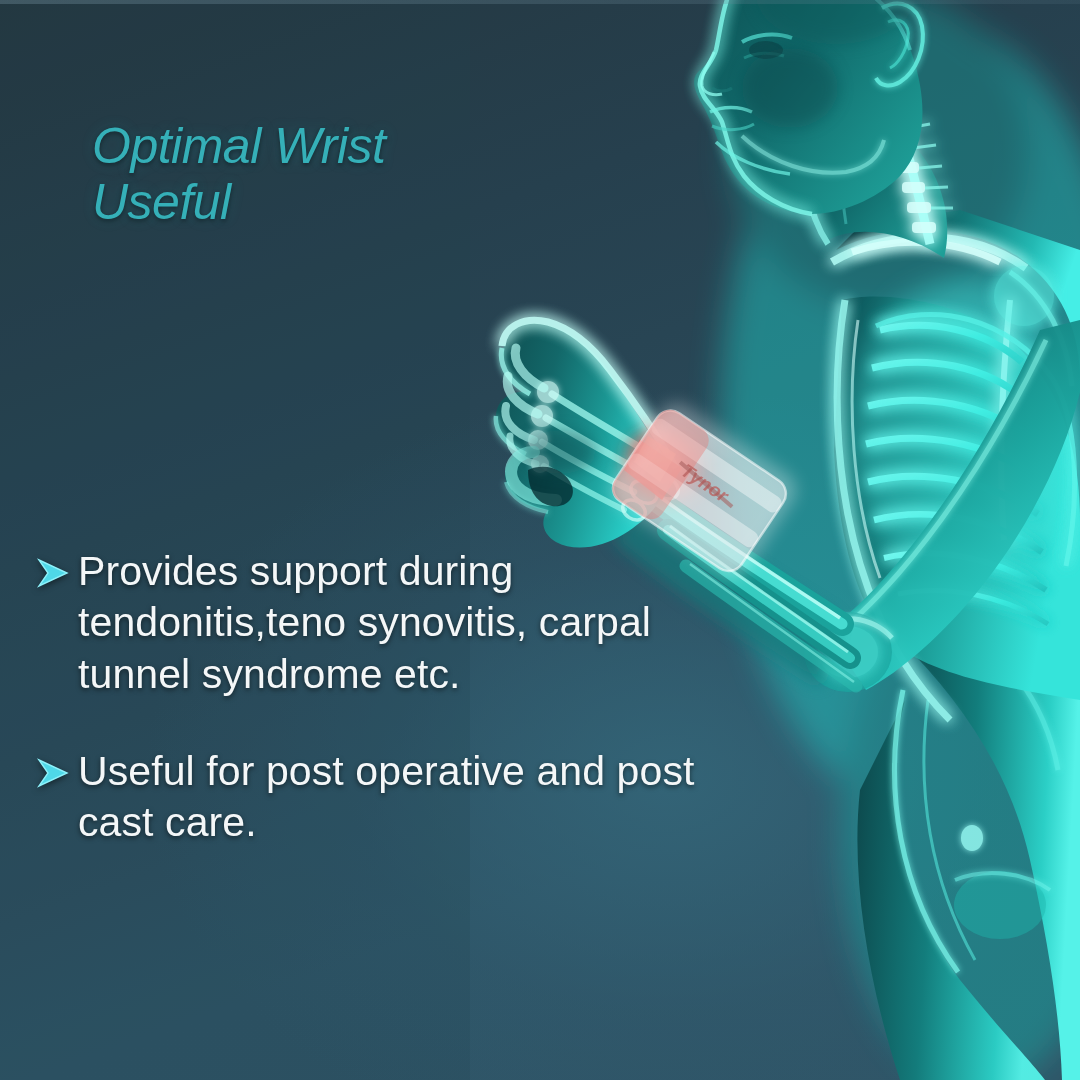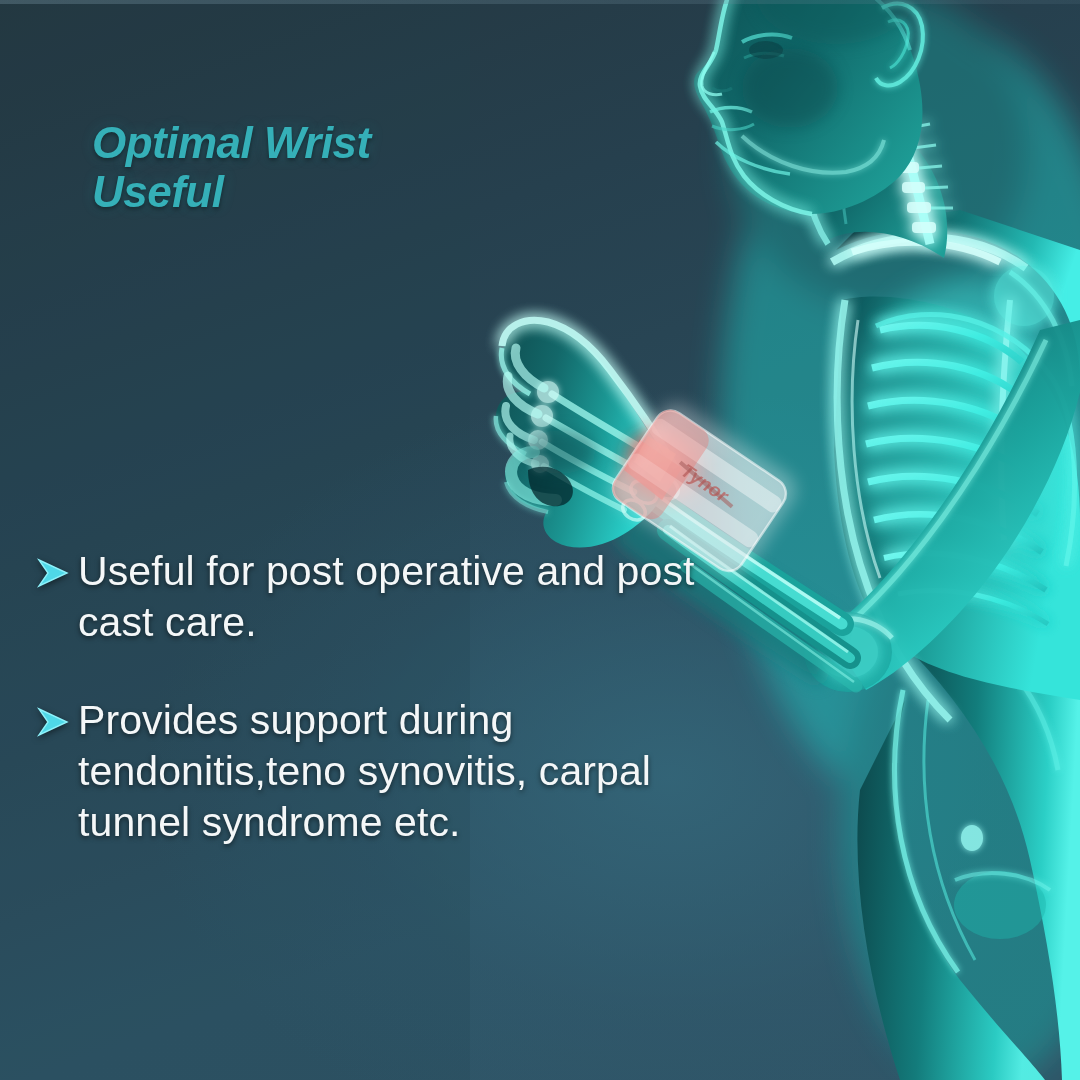--- a/index.html
+++ b/index.html
@@ -20,21 +20,21 @@
   
   .top-strip {
     position:absolute; left:0; top:0; width:1080px; height:4px;
     background:linear-gradient(90deg, rgba(120,150,165,0.35), rgba(105,135,150,0.28) 55%, rgba(90,120,135,0.18));
     z-index:40; pointer-events:none;
   }
 
   
   .headline {
     position:absolute; left:92px; top:118px; width:520px;
-    font-size:44px; font-weight:bold; font-style:italic;
+    font-size:50px; font-weight:normal; font-style:italic;
     line-height:1.12; letter-spacing:-0.5px;
     color:#35b0b8;
     text-shadow:0 2px 5px rgba(0,0,0,0.45), 0 0 14px rgba(40,180,190,0.22);
     z-index:30;
   }
   .headline .l2 { display:block; }
 
   .bullets { position:absolute; left:36px; top:546px; width:660px; z-index:30; }
   .bullet { display:flex; align-items:flex-start; margin-bottom:46px; }
   .bullet:last-child { margin-bottom:0; }
@@ -385,26 +385,26 @@
   </h1>
 
   <ul class="bullets" style="list-style:none;">
     <li class="bullet">
       <span class="bullet-mark">
         <svg width="34" height="30" viewBox="0 0 34 30" xmlns="http://www.w3.org/2000/svg">
           <path d="M3 2 L31 15 L3 28 L12 15 Z" fill="#4fd8e8"></path>
           <path d="M3 2 L31 15 L3 28 L12 15 Z" fill="none" stroke="#8df2fb" stroke-width="1.4"></path>
         </svg>
       </span>
-      <span class="bullet-text">Useful for post operative and post cast care.</span>
+      <span class="bullet-text">Provides support during tendonitis,teno synovitis, carpal tunnel syndrome etc.</span>
     </li>
     <li class="bullet">
       <span class="bullet-mark">
         <svg width="34" height="30" viewBox="0 0 34 30" xmlns="http://www.w3.org/2000/svg">
           <path d="M3 2 L31 15 L3 28 L12 15 Z" fill="#4fd8e8"></path>
           <path d="M3 2 L31 15 L3 28 L12 15 Z" fill="none" stroke="#8df2fb" stroke-width="1.4"></path>
         </svg>
       </span>
-      <span class="bullet-text">Provides support during tendonitis,teno synovitis, carpal tunnel syndrome etc.</span>
+      <span class="bullet-text">Useful for post operative and post cast care.</span>
     </li>
   </ul>
 
 </div>
 
 </body></html>

